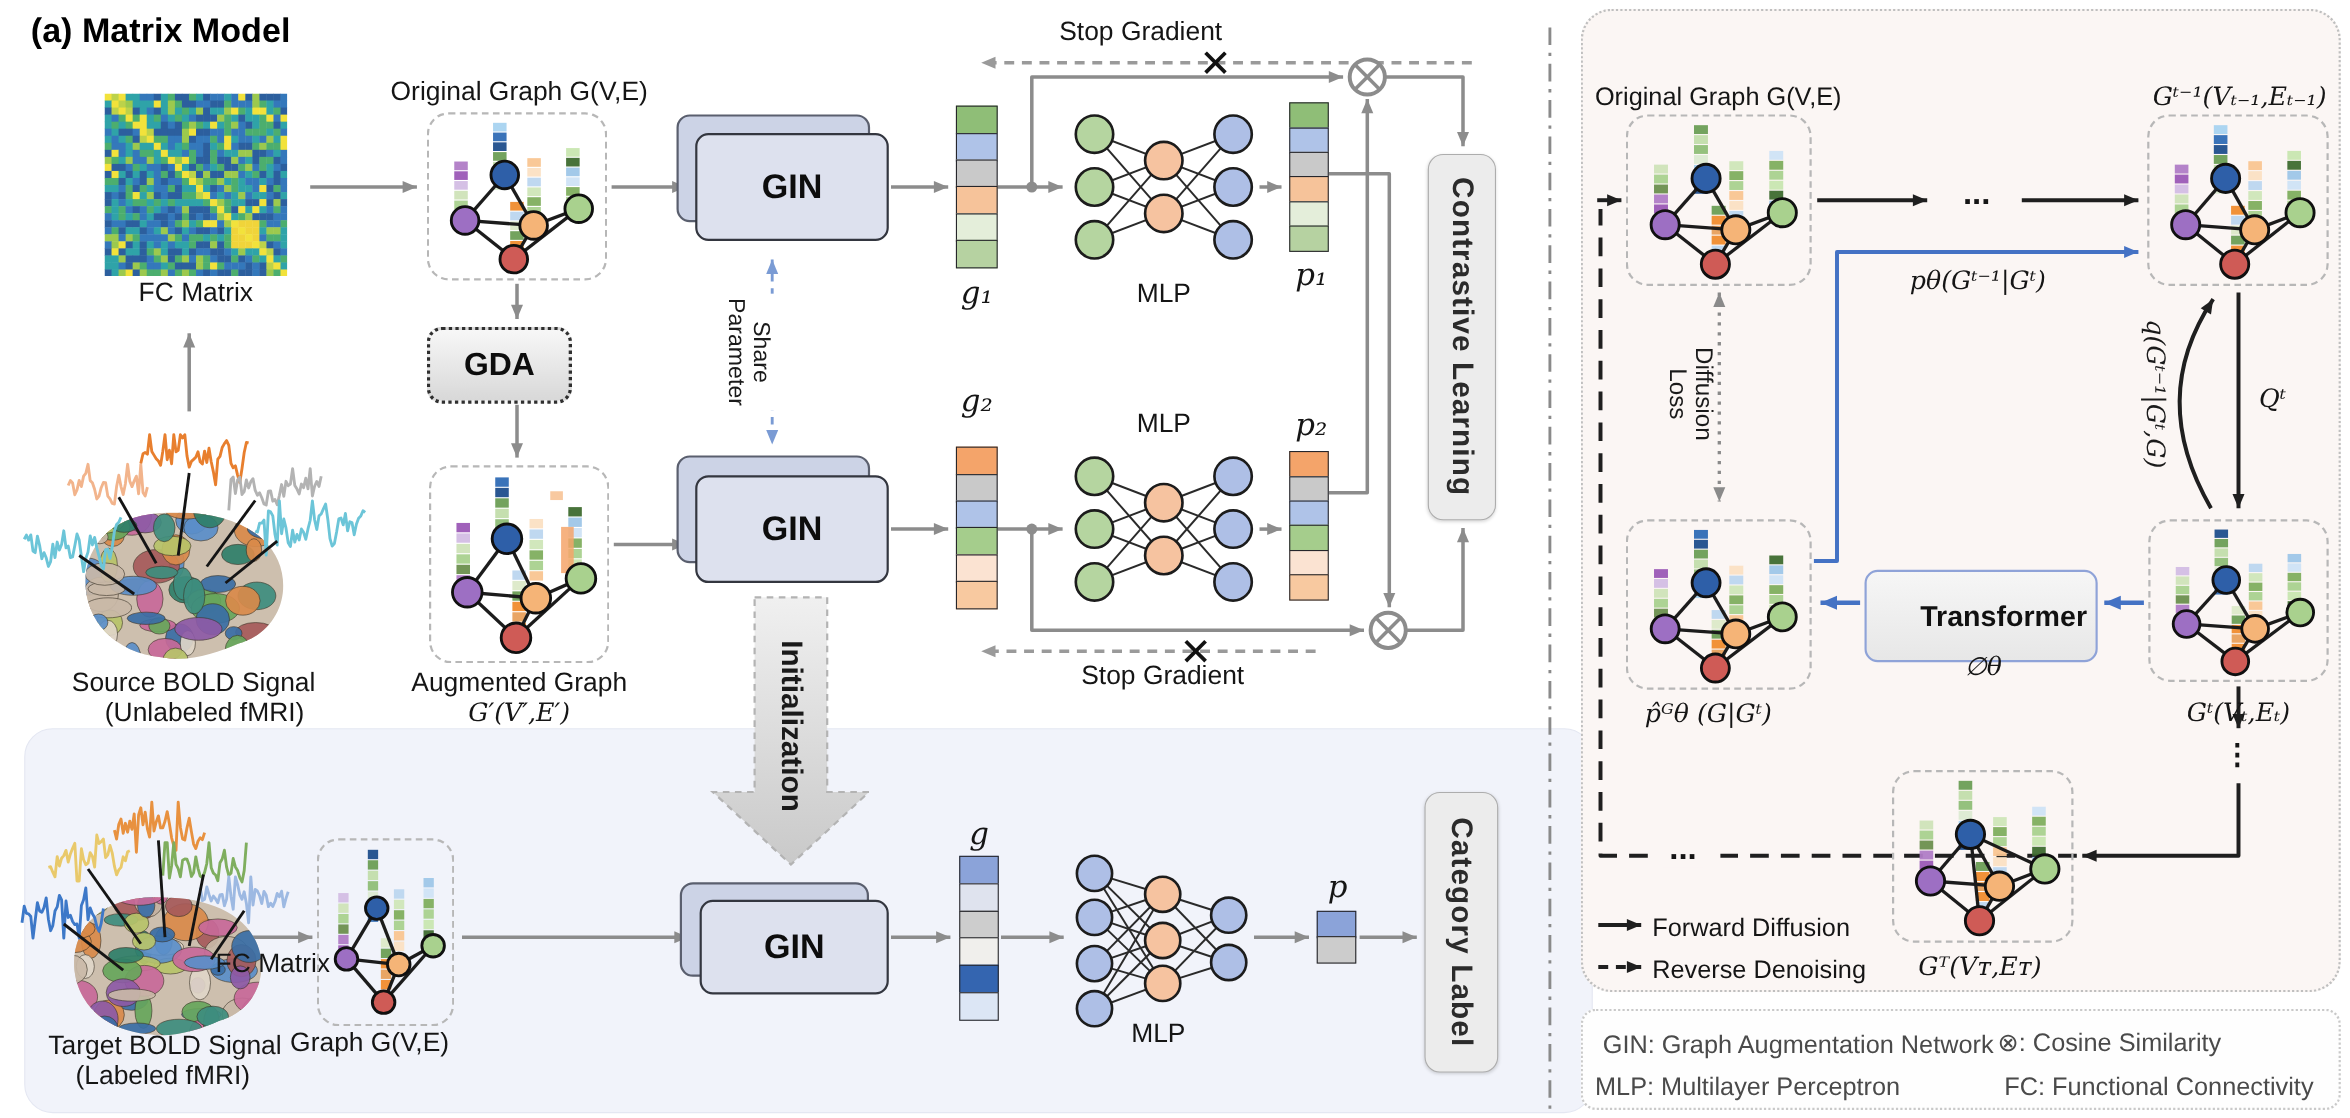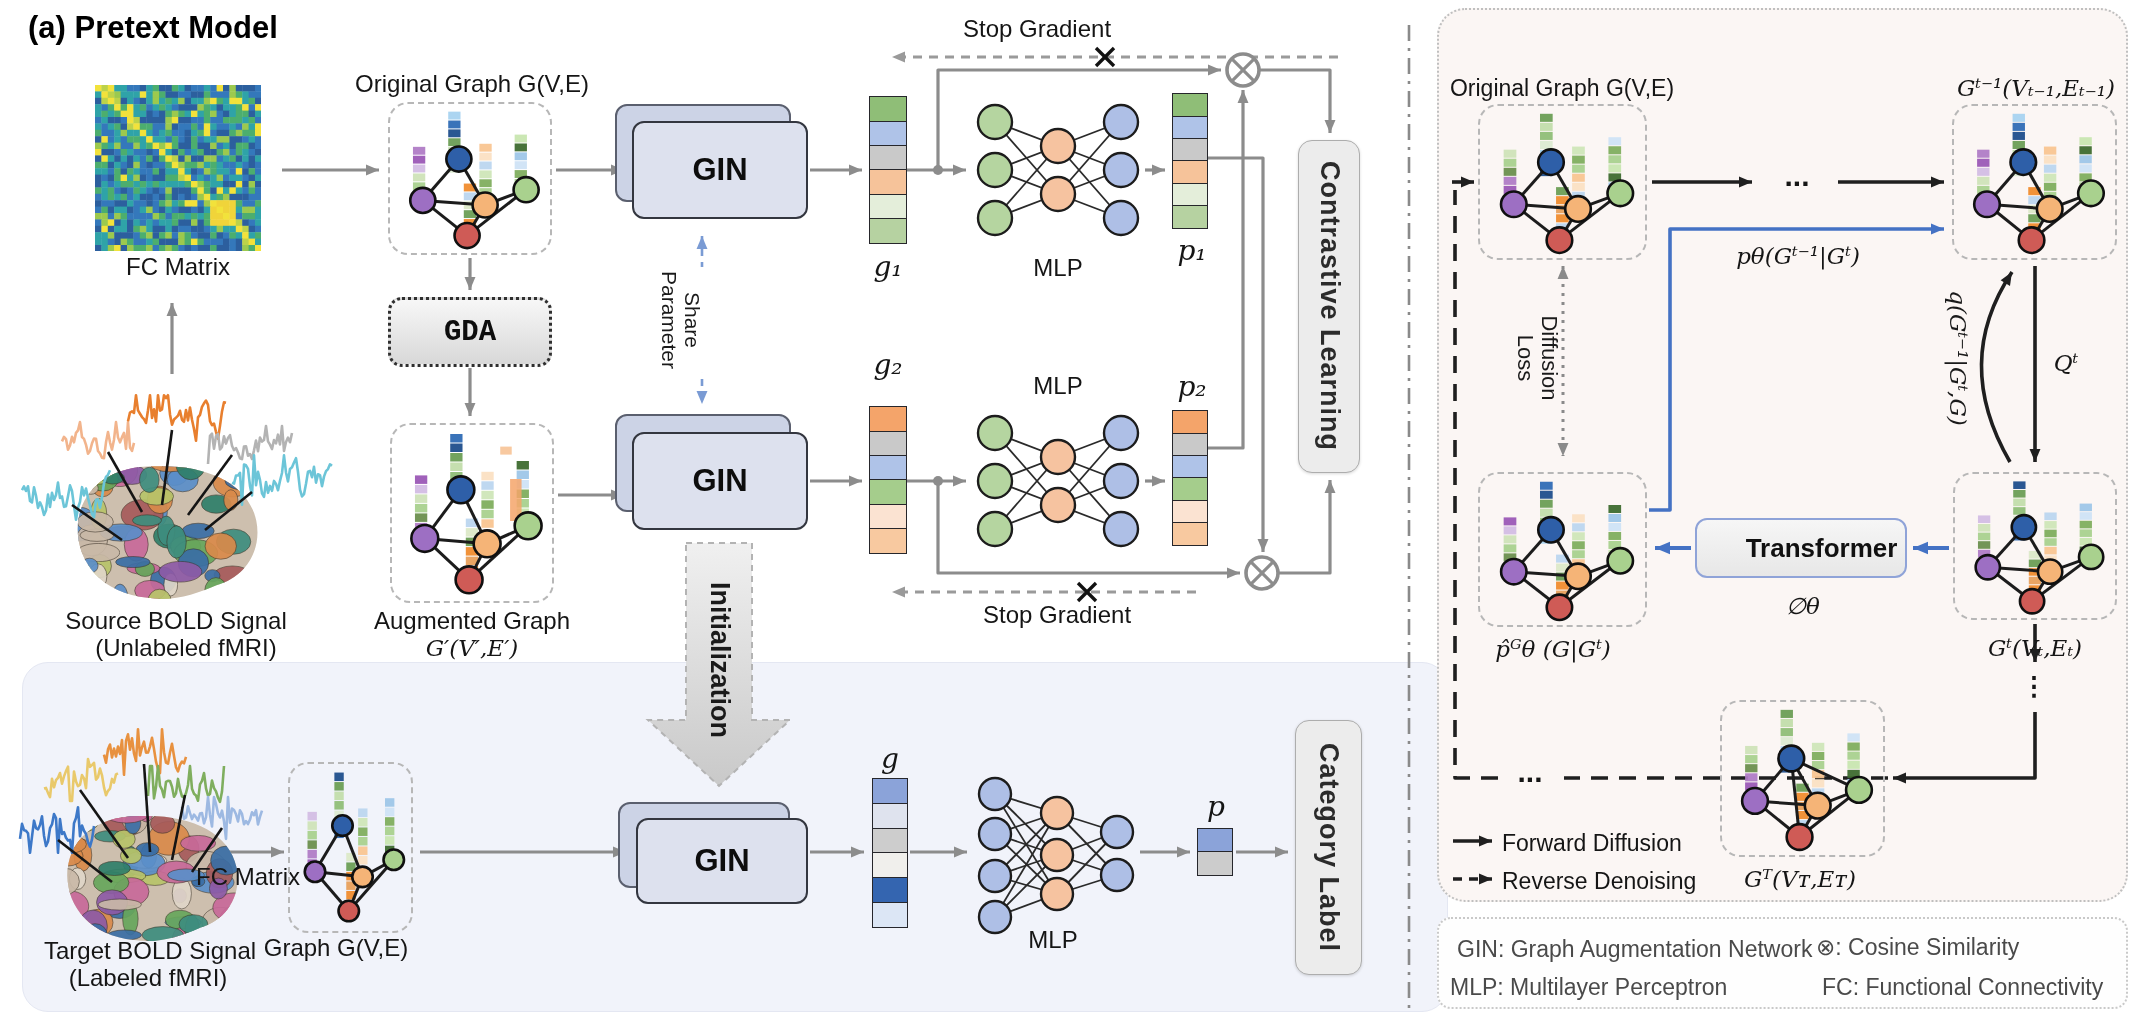--- a/index.html
+++ b/index.html
@@ -204,21 +204,21 @@
       <polyline points="1949,548 1913,548" fill="none" stroke="#4472c4" stroke-width="4.2" stroke-linejoin="round" stroke-linecap="butt"></polyline>
       <polygon points="1913,548 1928,541.7 1928,554.3" fill="#4472c4"></polygon>
       <polyline points="1691,548 1655,548" fill="none" stroke="#4472c4" stroke-width="4.2" stroke-linejoin="round" stroke-linecap="butt"></polyline>
       <polygon points="1655,548 1670,541.7 1670,554.3" fill="#4472c4"></polygon>
       <polyline points="1453,841 1492,841" fill="none" stroke="#1f1f1f" stroke-width="3.6" stroke-linejoin="round" stroke-linecap="butt"></polyline>
       <polygon points="1492,841 1479,846.46 1479,835.54" fill="#1f1f1f"></polygon>
       <polyline points="1453,879 1492,879" fill="none" stroke="#1f1f1f" stroke-width="3.6" stroke-linejoin="round" stroke-linecap="butt" stroke-dasharray="9 7"></polyline>
       <polygon points="1492,879 1479,884.46 1479,873.54" fill="#1f1f1f"></polygon>
     </svg>
 
-  <div class="lbl-left big-title" style="left:28px;top:10px;">(a) Pretext Model</div>
+  <div class="lbl-left big-title" style="left:28px;top:10px;">(a) Matrix Model</div>
 
   <div id="fc-matrix" style="position:absolute;left:95px;top:85px;"><svg width="166.4" height="166.4">
         <rect x="0" y="0" width="6.800000000000001" height="6.800000000000001" fill="#f2e23b"></rect>
         <rect x="6.4" y="0" width="6.800000000000001" height="6.800000000000001" fill="#bcd24a"></rect>
         <rect x="12.8" y="0" width="6.800000000000001" height="6.800000000000001" fill="#f2e23b"></rect>
         <rect x="19.200000000000003" y="0" width="6.800000000000001" height="6.800000000000001" fill="#2fa3a8"></rect>
         <rect x="25.6" y="0" width="6.800000000000001" height="6.800000000000001" fill="#2fa3a8"></rect>
         <rect x="32" y="0" width="6.800000000000001" height="6.800000000000001" fill="#3478bb"></rect>
         <rect x="38.400000000000006" y="0" width="6.800000000000001" height="6.800000000000001" fill="#3478bb"></rect>
         <rect x="44.800000000000004" y="0" width="6.800000000000001" height="6.800000000000001" fill="#2c5f9e"></rect>
@@ -1022,21 +1022,21 @@
           <line x1="77.08" y1="131.57999999999998" x2="136.12" y2="85.68" stroke="#1c1c1c" stroke-width="3"></line>
           <circle cx="68.88" cy="55.08" r="12.546000000000001" fill="#2e5fa8" stroke="#101010" stroke-width="2.6"></circle>
           <circle cx="32.800000000000004" cy="96.39" r="12.546000000000001" fill="#9d6fc3" stroke="#101010" stroke-width="2.6"></circle>
           <circle cx="95.11999999999999" cy="100.98" r="12.546000000000001" fill="#f5b477" stroke="#101010" stroke-width="2.6"></circle>
           <circle cx="136.12" cy="85.68" r="12.546000000000001" fill="#a9d18e" stroke="#101010" stroke-width="2.6"></circle>
           <circle cx="77.08" cy="131.57999999999998" r="12.546000000000001" fill="#cf5b56" stroke="#101010" stroke-width="2.6"></circle>
         </svg>
       </div>
     </div>
 
-  <div class="box gda-box" style="left:388px;top:297px;width:164px;height:70px;font-family:Liberation Mono, monospace;">
+  <div class="box gda-box" style="left:388px;top:297px;width:132px;height:70px;">
       <span>GDA</span>
     </div>
 
   <div class="gbox" style="left:390px;top:423px;width:164px;height:180px;">
       <div class="motif" style="position: absolute; left: 0px; top: 0px; width: 100%; height: 100%;">
         <svg width="164" height="180" style="position:absolute;left:0;top:0">
           <rect x="22.96" y="50.400000000000006" width="12.299999999999999" height="8.5" fill="#9b59b6" opacity="0.95"></rect>
           <rect x="22.96" y="59.900000000000006" width="12.299999999999999" height="8.5" fill="#d3bde4" opacity="0.95"></rect>
           <rect x="22.96" y="69.4" width="12.299999999999999" height="8.5" fill="#cfe3b8" opacity="0.95"></rect>
           <rect x="22.96" y="78.9" width="12.299999999999999" height="8.5" fill="#a9d18e" opacity="0.95"></rect>
@@ -1475,21 +1475,21 @@
           <circle cx="70.98" cy="55.8" r="12.71" fill="#2e5fa8" stroke="#101010" stroke-width="2.6"></circle>
           <circle cx="33.800000000000004" cy="97.65" r="12.71" fill="#9d6fc3" stroke="#101010" stroke-width="2.6"></circle>
           <circle cx="98.02" cy="102.30000000000001" r="12.71" fill="#f5b477" stroke="#101010" stroke-width="2.6"></circle>
           <circle cx="140.26999999999998" cy="86.80000000000001" r="12.71" fill="#a9d18e" stroke="#101010" stroke-width="2.6"></circle>
           <circle cx="79.42999999999999" cy="133.3" r="12.71" fill="#cf5b56" stroke="#101010" stroke-width="2.6"></circle>
         </svg>
       </div>
     </div>
   <div class="lbl math-sm" style="left:1553px;top:649px;">p̂ᴳθ (G|Gᵗ)</div>
 
-  <div class="box transformer" style="left:1695px;top:518px;width:212px;height:60px;padding-left:41px;">
+  <div class="box transformer" style="left:1695px;top:518px;width:212px;height:84px;padding-left:41px;">
       <span>Transformer</span>
     </div>
   <div class="lbl math-sm" style="left:1803px;top:606px;">∅θ</div>
 
   <div class="gbox" style="left:1953px;top:472px;width:164px;height:148px;">
       <div class="motif" style="position: absolute; left: 0px; top: 0px; width: 100%; height: 100%;">
         <svg width="164" height="148" style="position:absolute;left:0;top:0">
           <rect x="22.96" y="41.440000000000005" width="12.299999999999999" height="7.584" fill="#d3bde4" opacity="0.95"></rect>
           <rect x="22.96" y="50.024" width="12.299999999999999" height="7.584" fill="#cfe3b8" opacity="0.95"></rect>
           <rect x="22.96" y="58.608000000000004" width="12.299999999999999" height="7.584" fill="#a9d18e" opacity="0.95"></rect>

